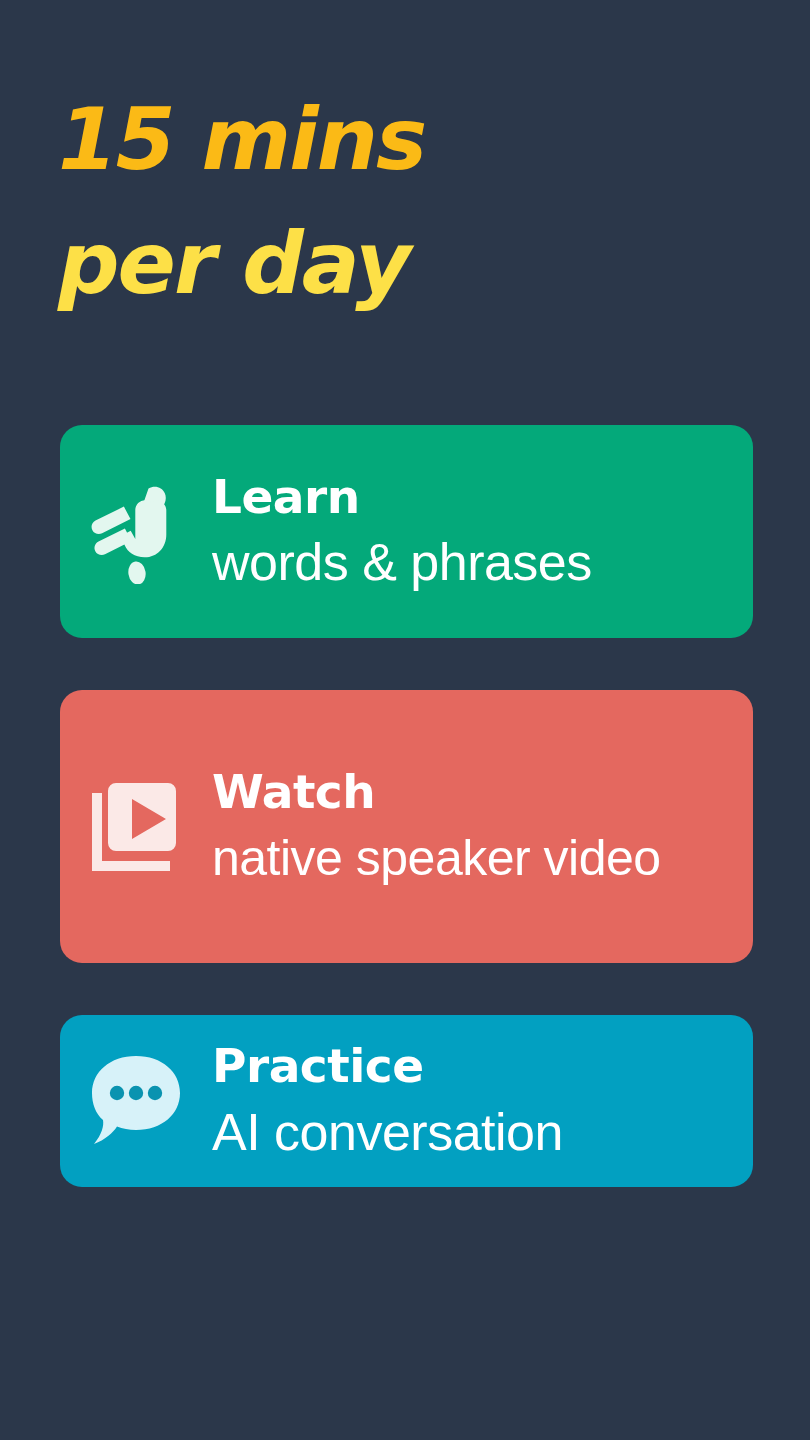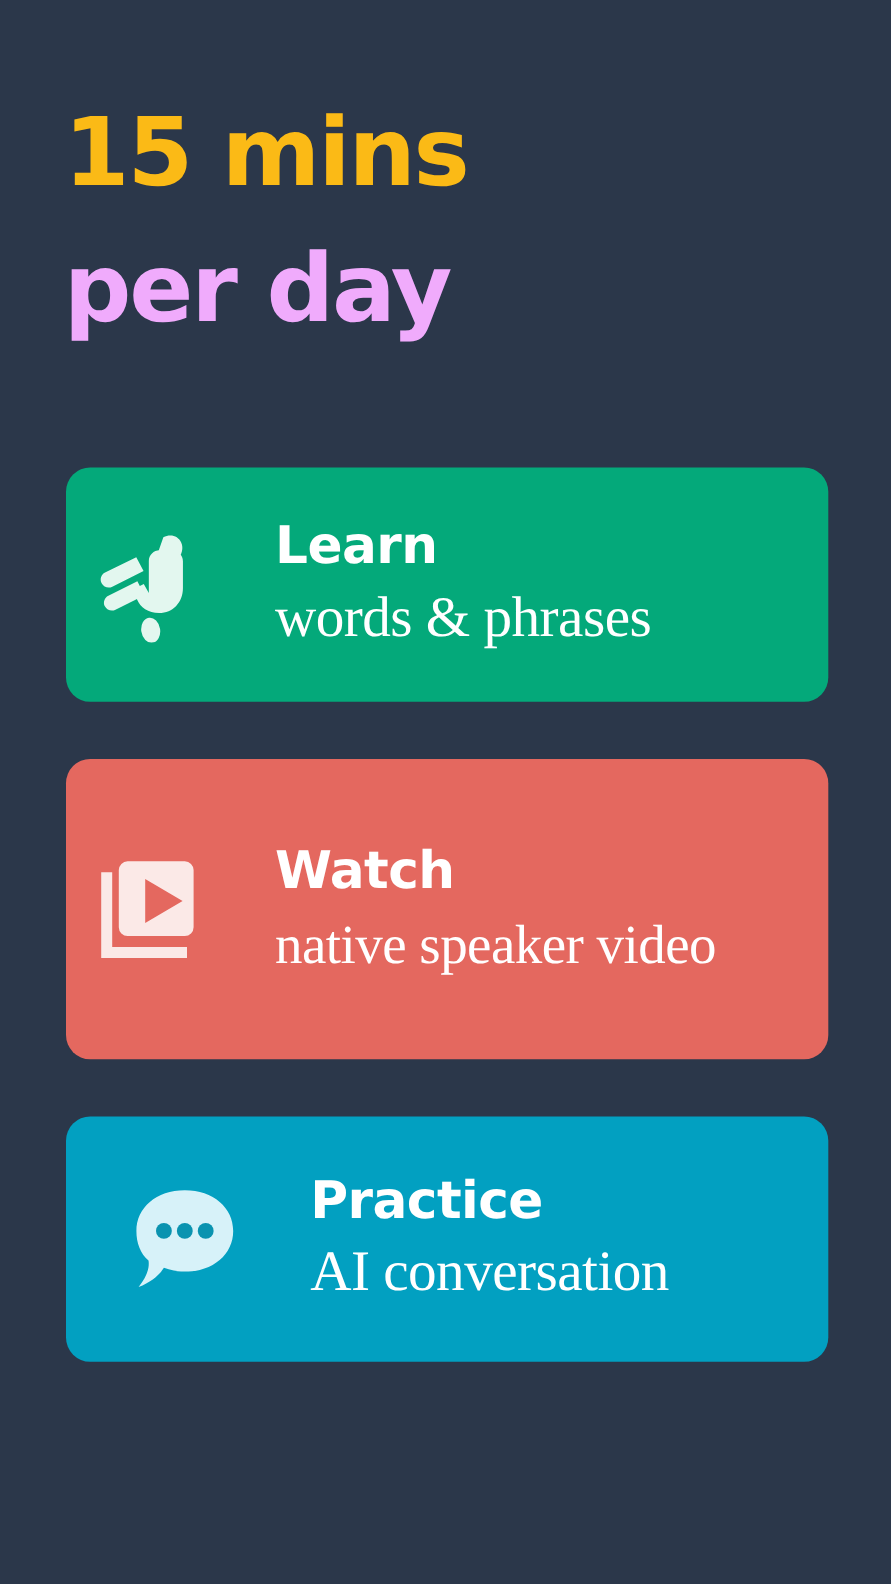--- a/index.html
+++ b/index.html
@@ -22,64 +22,64 @@
     height: 1440px;
     background: #2b374a;
   }
 
   
   .headline {
     position: absolute;
     left: 58px;
     top: 96px;
     width: 700px;
+    font-style: italic;
   }
 
   .headline-line {
     display: block;
     font-family: "DejaVu Sans", sans-serif;
     font-weight: 700;
     font-size: 86px;
     line-height: 1.0;
     letter-spacing: -2px;
     white-space: nowrap;
   }
 
   .headline-line.l1 {
     color: #fbba16;
     margin-bottom: 38px;
   }
 
   .headline-line.l2 {
-    color: #f0abfc;
+    color: #fde047;
   }
 
   
   .cards {
     position: absolute;
     left: 60px;
     top: 425px;
     width: 693px;
   }
 
   .card {
     position: relative;
     width: 693px;
     border-radius: 22px;
     display: flex;
     align-items: center;
     overflow: hidden;
-    gap: 38px;
   }
 
   .card + .card { margin-top: 52px; }
 
   .card-learn    { height: 213px; background: #04a97a; }
   .card-watch    { height: 273px; background: #e4685f; }
-  .card-practice { height: 223px; background: #02a0c1; padding-left: 32px; }
+  .card-practice { height: 172px; background: #02a0c1; }
 
   .card-icon {
     flex: 0 0 auto;
     width: 152px;
     display: flex;
     align-items: center;
     justify-content: center;
   }
 
   .card-text {
@@ -93,21 +93,21 @@
     font-weight: 700;
     font-size: 47px;
     line-height: 1.05;
     color: #ffffff;
     letter-spacing: -0.5px;
     white-space: nowrap;
   }
 
   .card-sub {
     display: block;
-    font-family: Liberation Serif, serif;
+    font-family: Liberation Sans, sans-serif;
     font-weight: 400;
     font-size: 52px;
     line-height: 1.12;
     color: #ffffff;
     letter-spacing: -0.5px;
     white-space: nowrap;
     margin-top: 12px;
   }
 
   .card-watch .card-sub { font-size: 50px; margin-top: 14px; }

